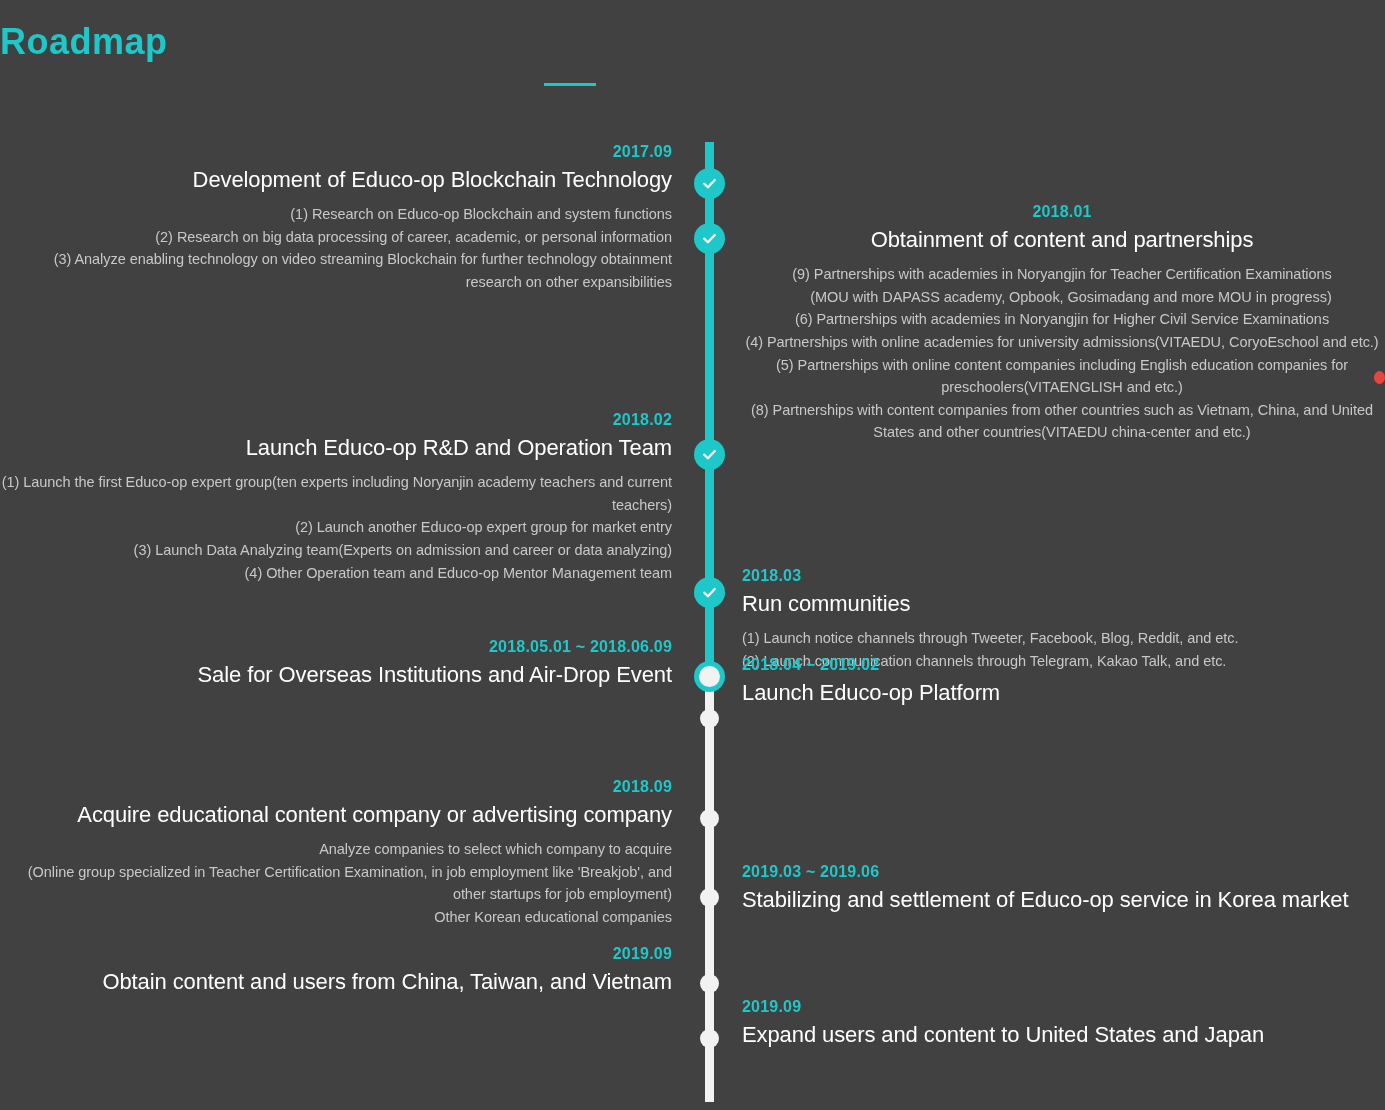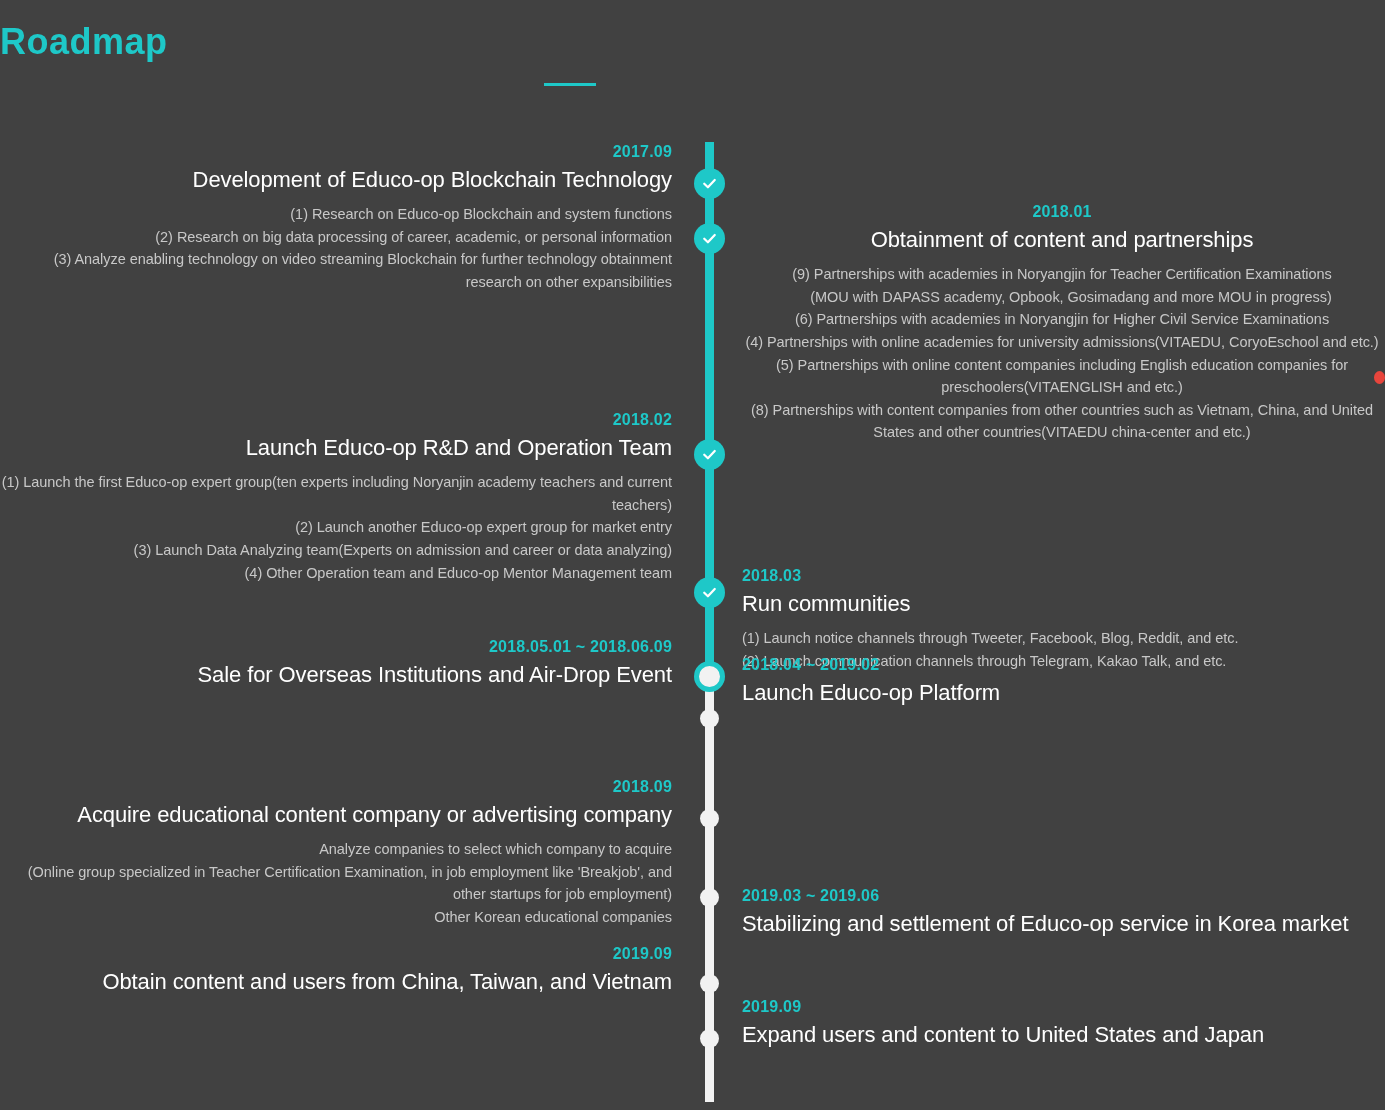--- a/index.html
+++ b/index.html
@@ -203,21 +203,21 @@
       </div>
       <div class="entry left" style="top: 775px;">
         <div class="entry-date">2018.09</div>
         <div class="entry-title">Acquire educational content company or advertising company</div>
         <div class="entry-body">
           <span class="line">Analyze companies to select which company to acquire</span>
           <span class="line">(Online group specialized in Teacher Certification Examination, in job employment like 'Breakjob', and other startups for job employment)</span>
           <span class="line">Other Korean educational companies</span>
         </div>
       </div>
-      <div class="entry right" style="top: 860px; margin-top: 24px;">
+      <div class="entry right" style="top: 860px;">
         <div class="entry-date">2019.03 ~ 2019.06</div>
         <div class="entry-title">Stabilizing and settlement of Educo-op service in Korea market</div>
       </div>
       <div class="entry left" style="top: 942px;">
         <div class="entry-date">2019.09</div>
         <div class="entry-title">Obtain content and users from China, Taiwan, and Vietnam</div>
       </div>
       <div class="entry right" style="top: 995px;">
         <div class="entry-date">2019.09</div>
         <div class="entry-title">Expand users and content to United States and Japan</div>

